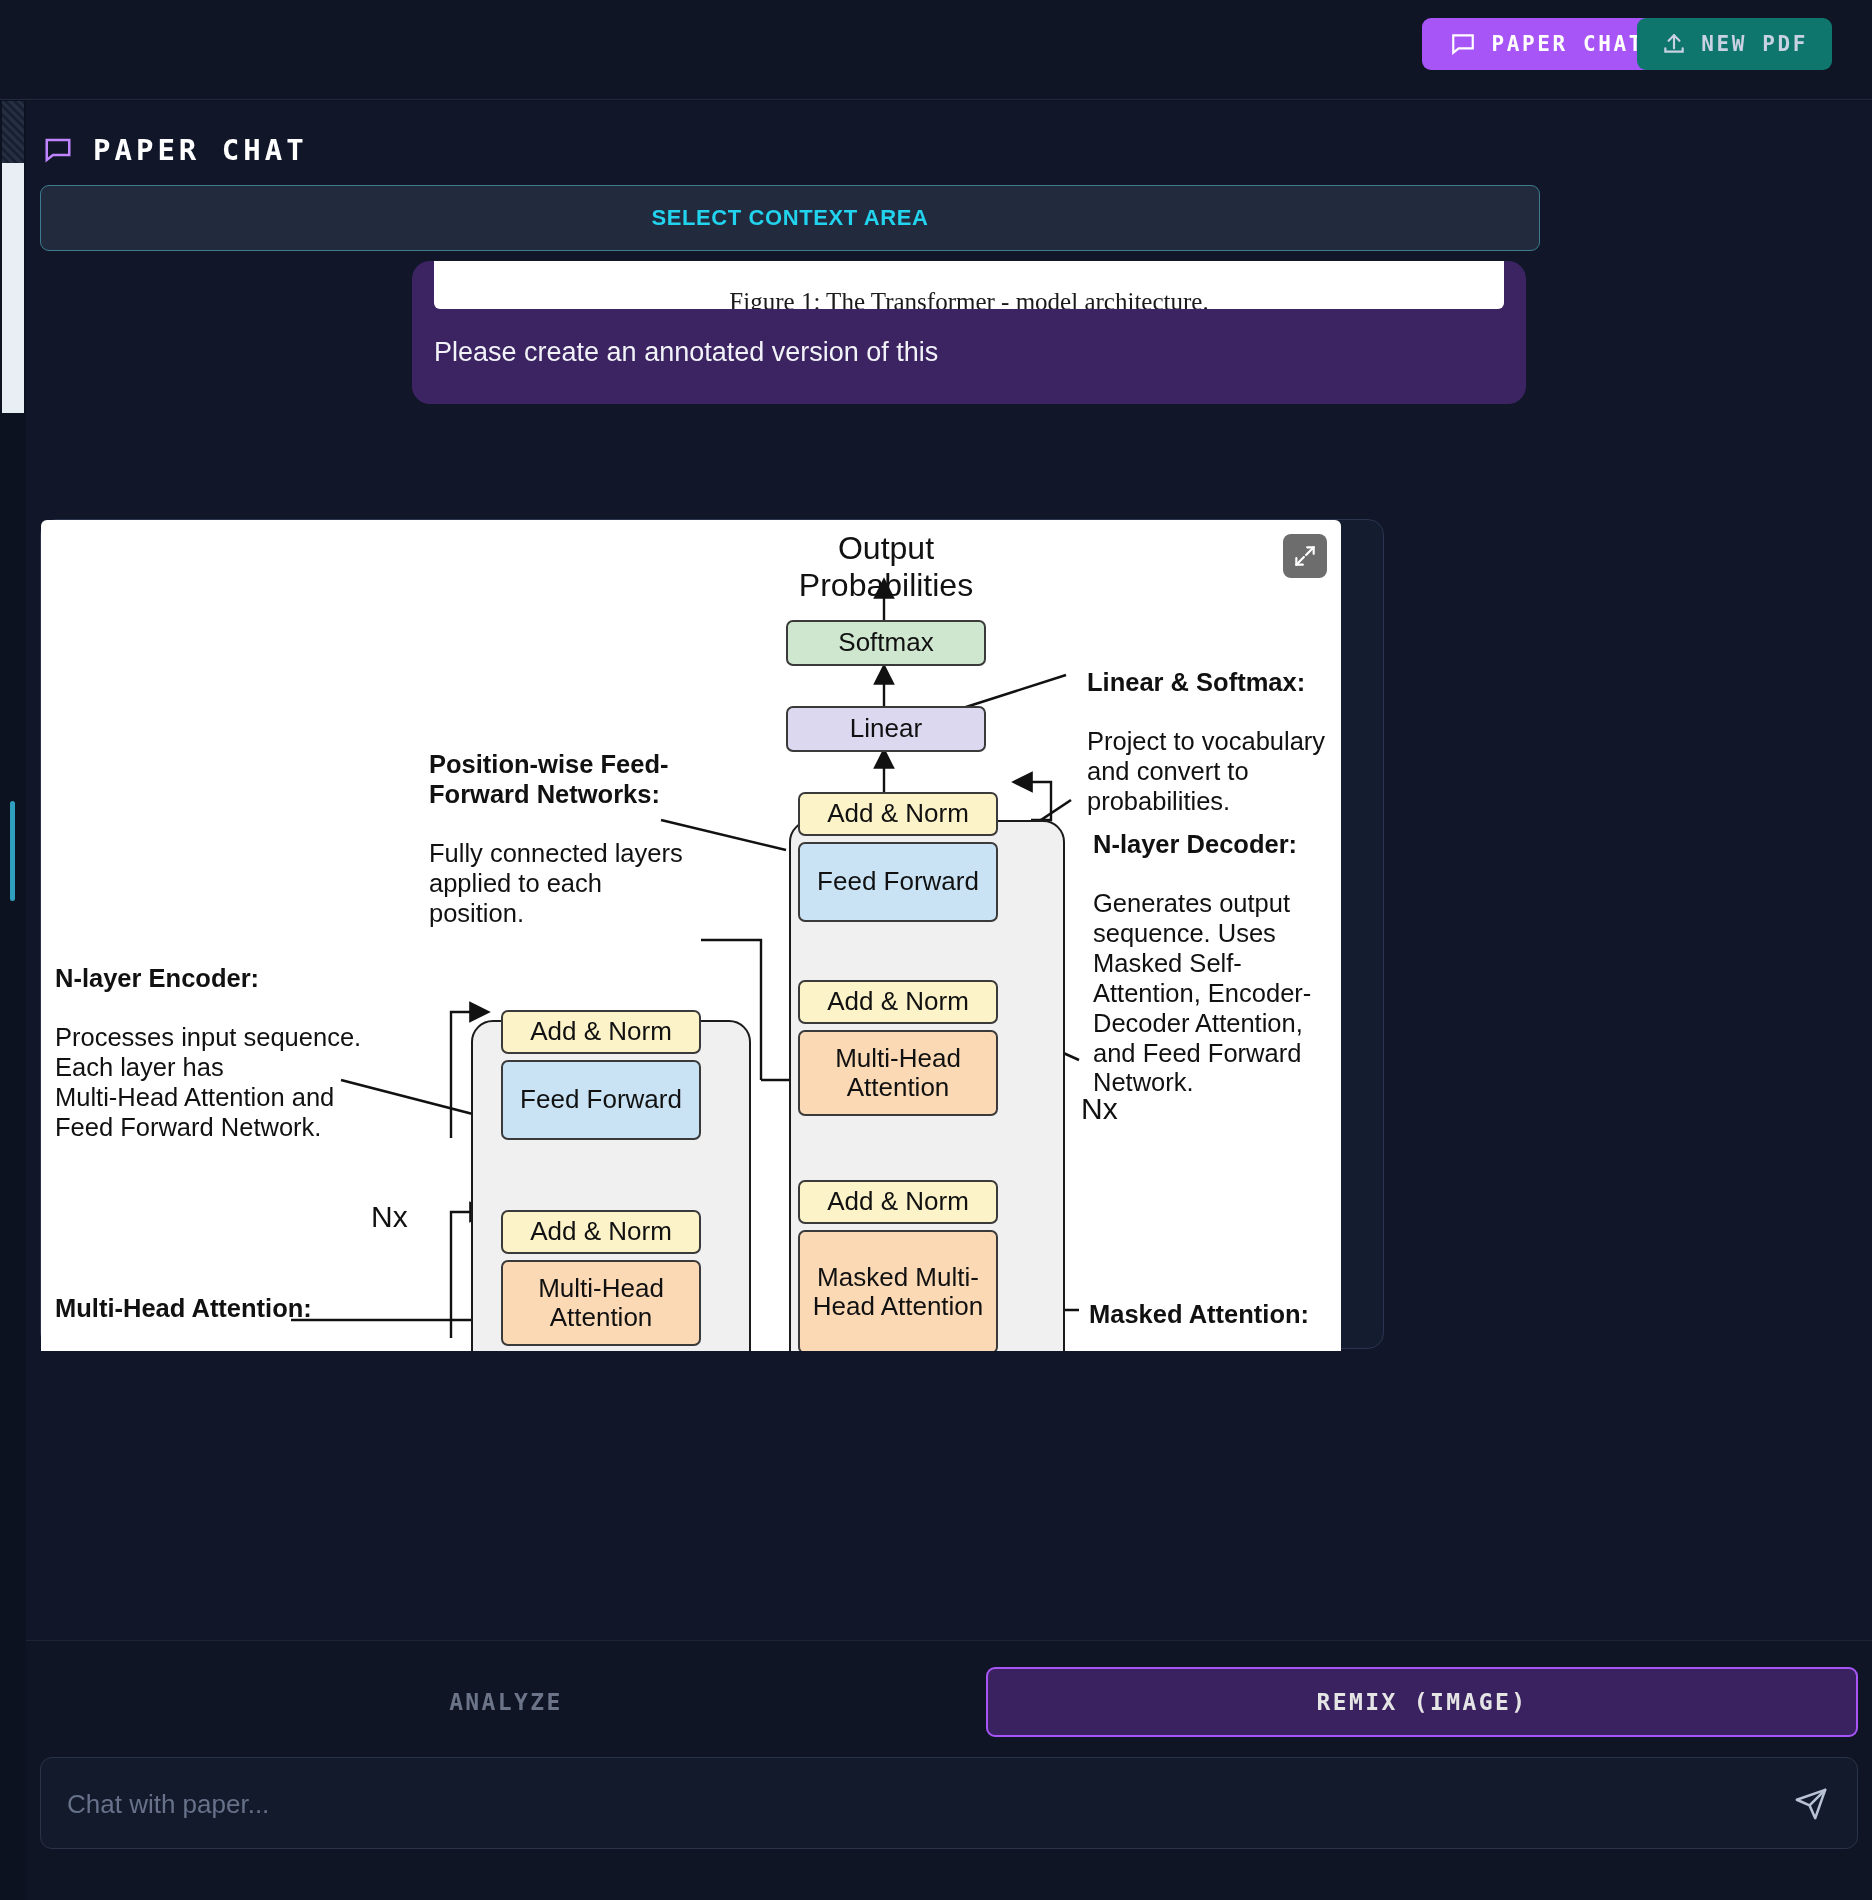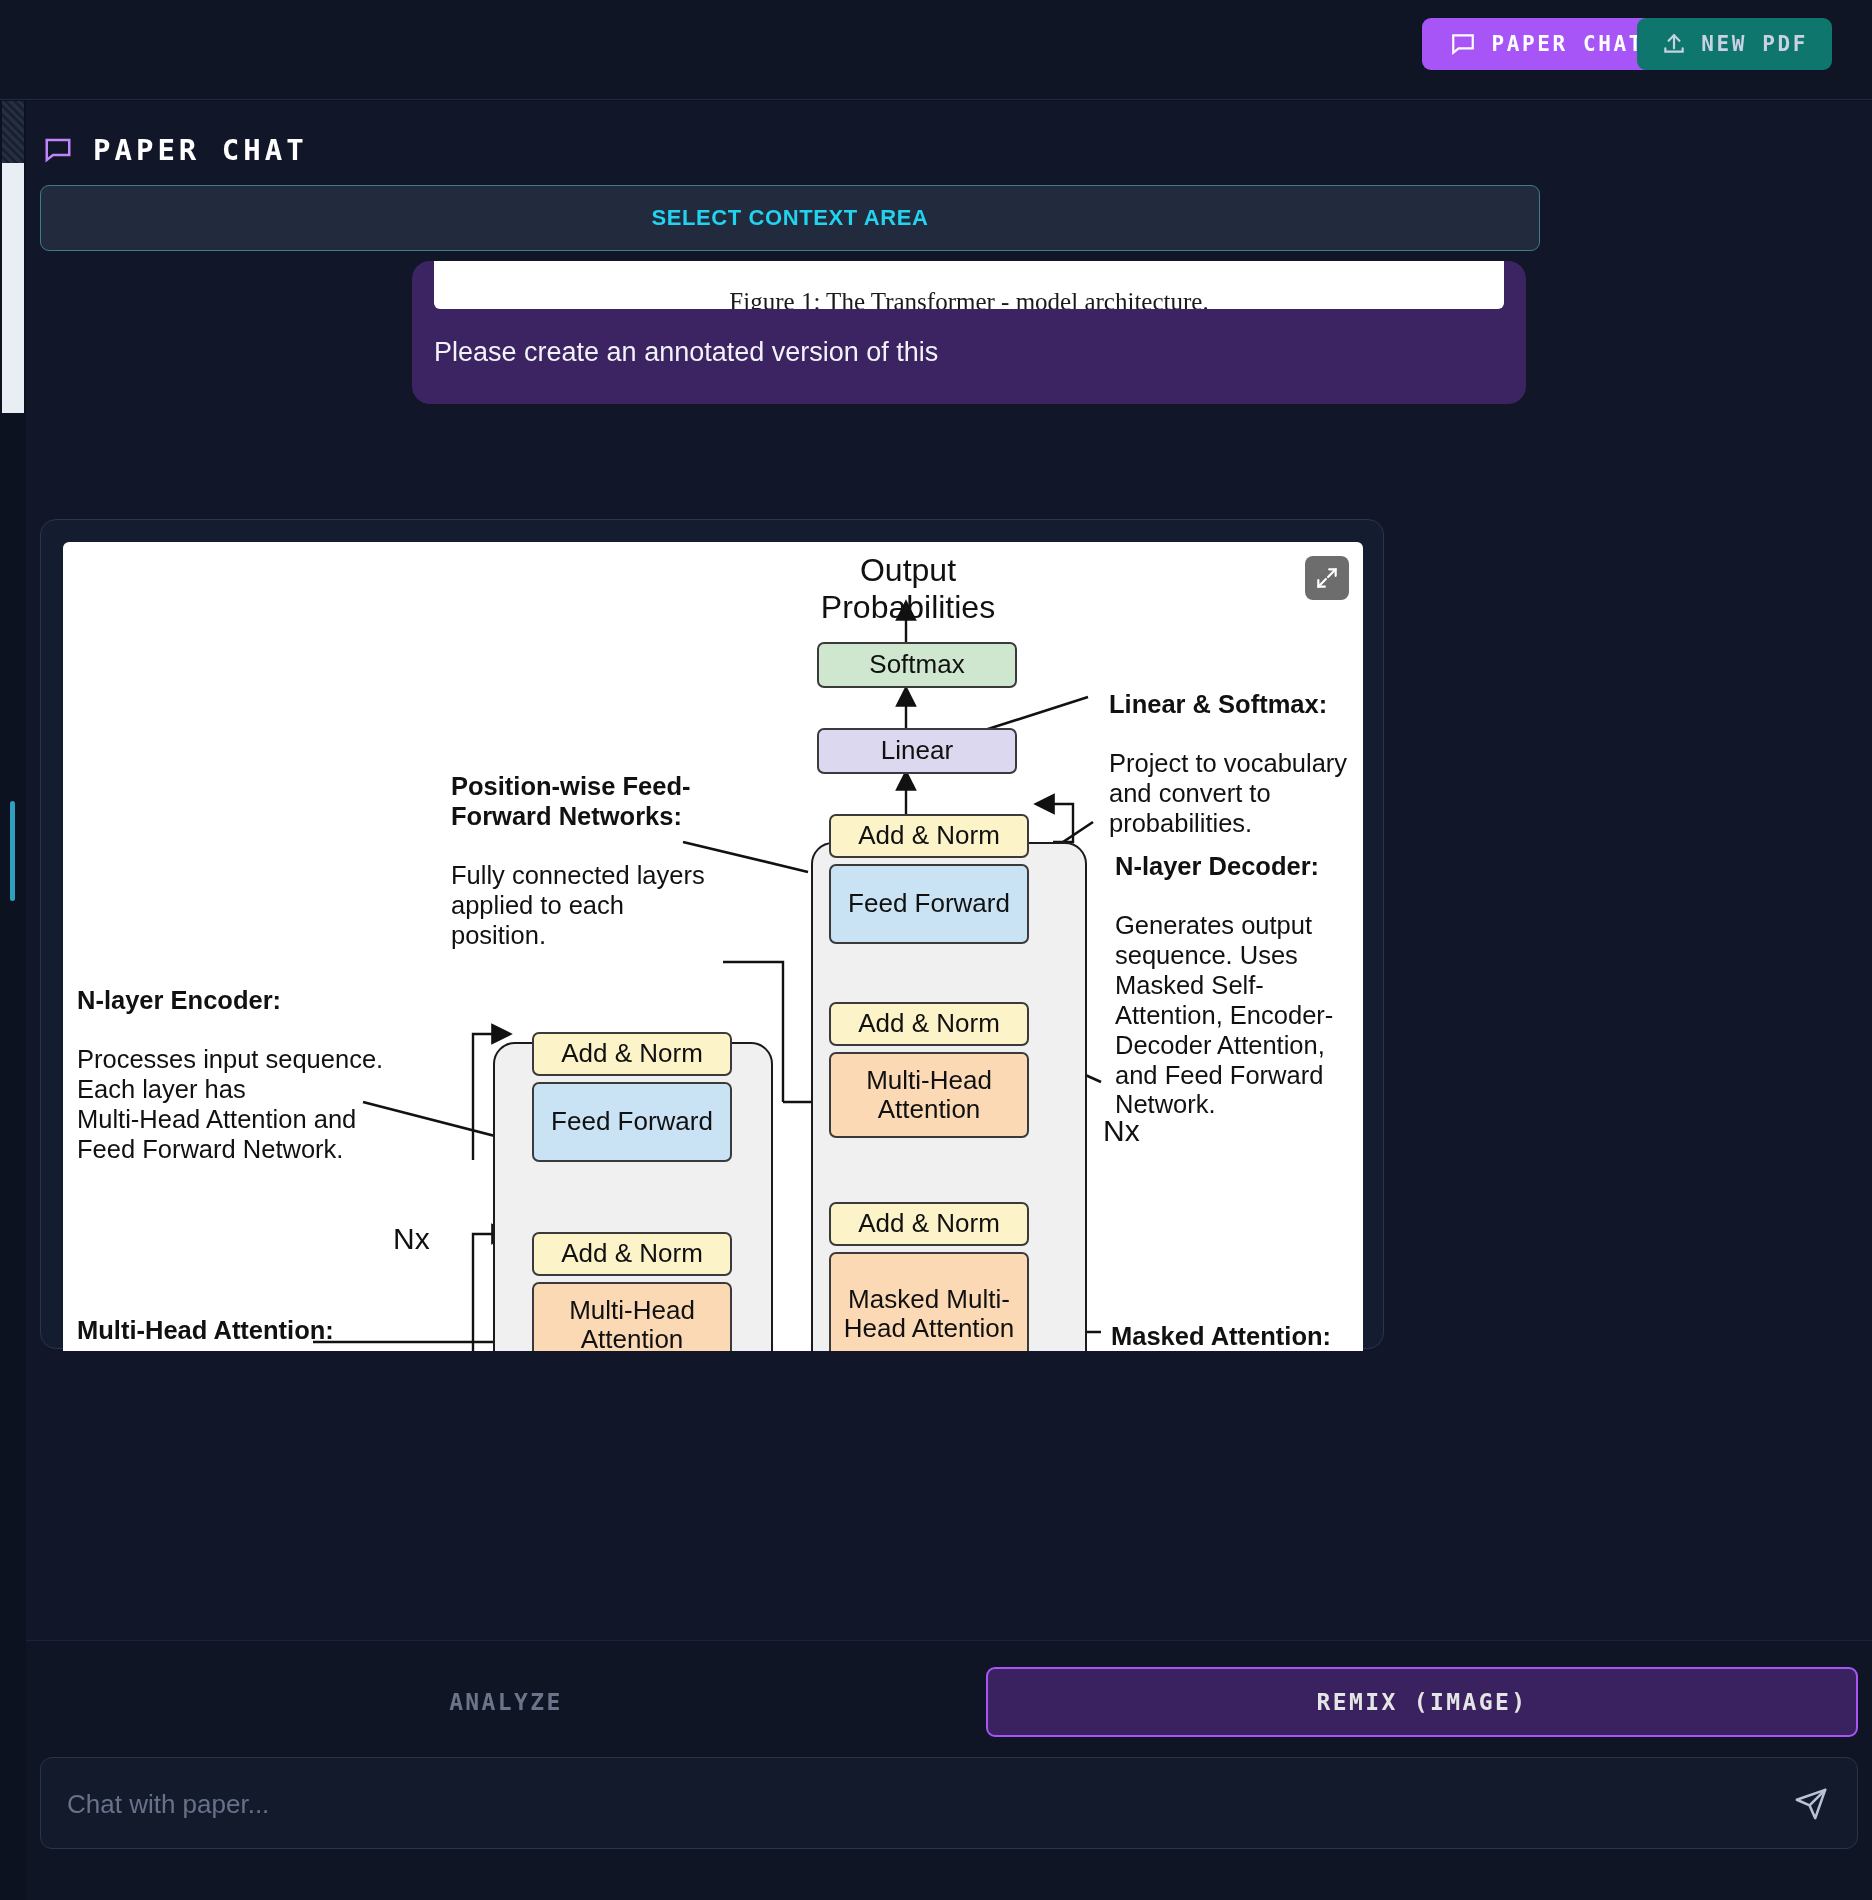--- a/index.html
+++ b/index.html
@@ -108,21 +108,20 @@
   .user-text {
     margin: 26px 0 0 22px;
     color: #f1f3f8; font-size: 27px; line-height: 1.3;
   }
 
   
   .assist-card {
     position: absolute; left: 14px; top: 258px;
     width: 1344px; height: 830px;
     background: #141c30; border: 1px solid #2a3450; border-radius: 16px;
-    padding: 22px;
   }
   .img-frame {
     position: relative; width: 1300px; height: 890px;
     background: #ffffff; border-radius: 6px; overflow: hidden;
   }
   .expand-btn {
     position: absolute; right: 14px; top: 14px;
     width: 44px; height: 44px; border-radius: 8px;
     background: #6d6d6d; display: flex; align-items: center; justify-content: center;
     cursor: pointer; z-index: 40;
@@ -134,21 +133,20 @@
   .ann {
     position: absolute; color: #111; font-size: 25.5px; line-height: 1.17;
     font-family: "Liberation Sans", sans-serif; white-space: pre-line;
   }
   .ann b { font-weight: 700; }
   .dgbox {
     position: absolute; display: flex; align-items: center; justify-content: center;
     text-align: center; border: 2px solid #3a3a3a; border-radius: 7px;
     color: #111; font-size: 26px; line-height: 1.12;
     font-family: "Liberation Sans", sans-serif;
-    margin-left: 9px;
   }
   .bx-yellow { background: #fdf3c8; }
   .bx-blue   { background: #c9e3f5; }
   .bx-orange { background: #fbd9b5; }
   .bx-green  { background: #cfe6cf; }
   .bx-purple { background: #dcd8ef; }
   .stackbg {
     position: absolute; background: #f0f0f0;
     border: 2px solid #1b1b1b; border-radius: 22px;
   }

